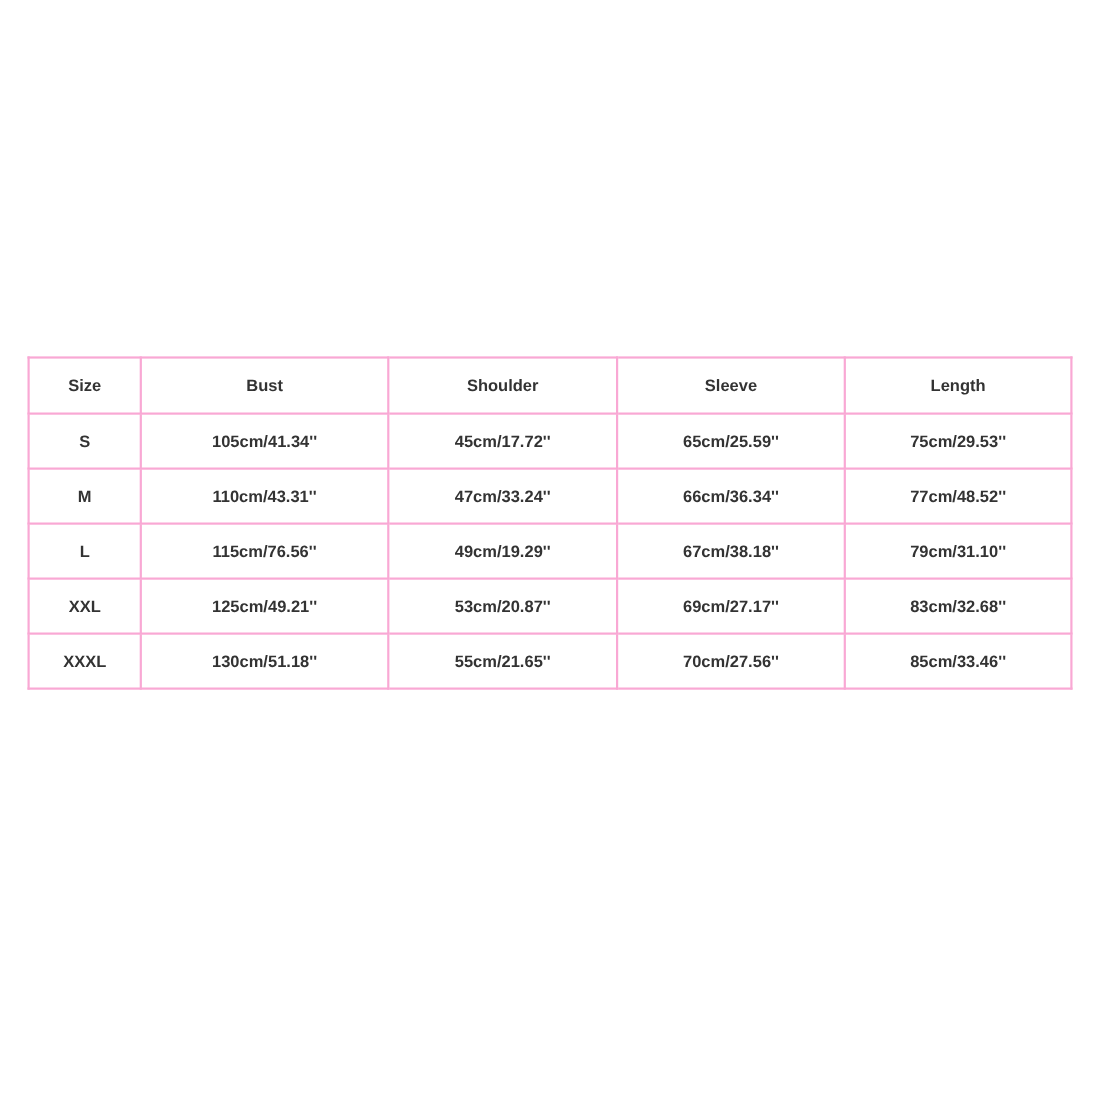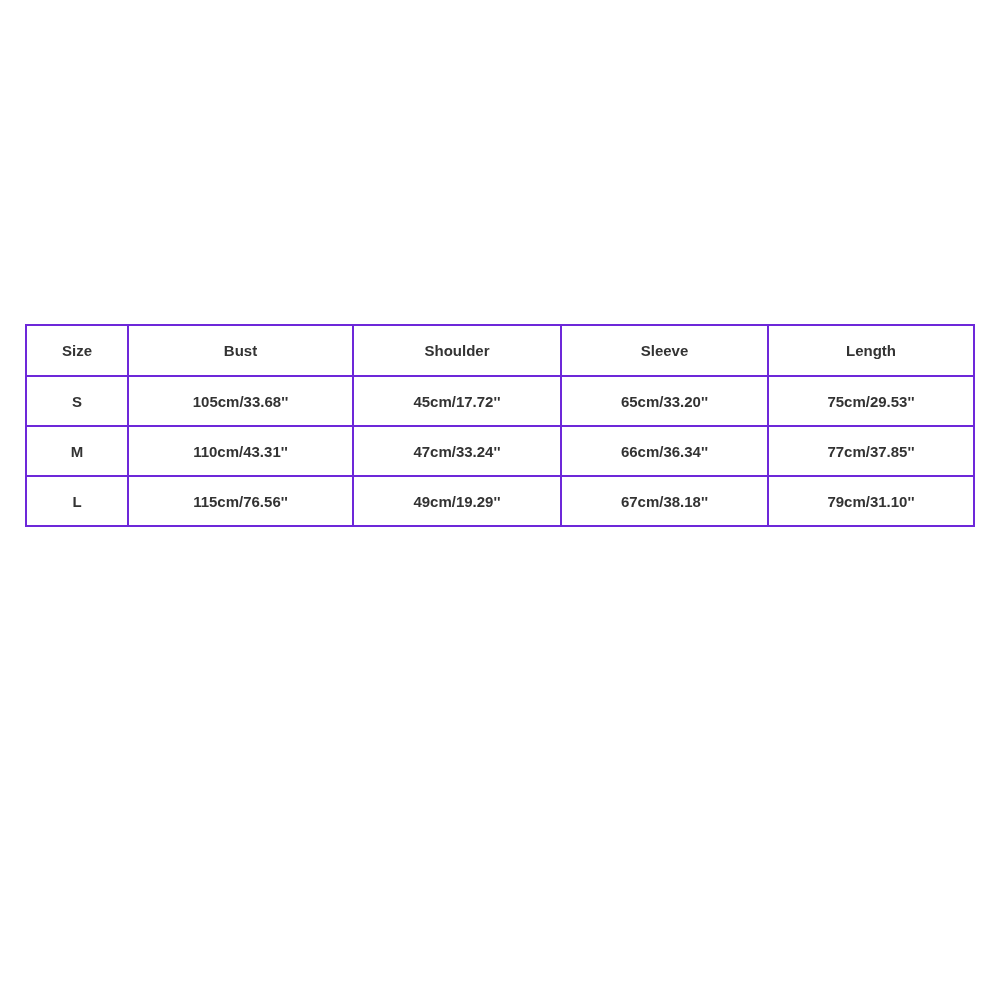--- a/index.html
+++ b/index.html
@@ -22,21 +22,21 @@
     width: 948px;
   }
   table.size-table {
     border-collapse: collapse;
     table-layout: fixed;
     width: 948px;
     background: #ffffff;
   }
   table.size-table th,
   table.size-table td {
-    border: 2px solid #6d28d9;
+    border: 2px solid #f9a8d4;
     text-align: center;
     vertical-align: middle;
     font-weight: bold;
     font-size: 15px;
     color: #333333;
     padding: 0;
     overflow: hidden;
     white-space: nowrap;
   }
   table.size-table th { height: 49px; }
@@ -65,35 +65,49 @@
           <th>Size</th>
           <th>Bust</th>
           <th>Shoulder</th>
           <th>Sleeve</th>
           <th>Length</th>
         </tr>
       </thead>
       <tbody>
         <tr>
           <td>S</td>
-          <td>105cm/33.68''</td>
+          <td>105cm/41.34''</td>
           <td>45cm/17.72''</td>
-          <td>65cm/33.20''</td>
+          <td>65cm/25.59''</td>
           <td>75cm/29.53''</td>
         </tr>
         <tr>
           <td>M</td>
           <td>110cm/43.31''</td>
           <td>47cm/33.24''</td>
           <td>66cm/36.34''</td>
-          <td>77cm/37.85''</td>
+          <td>77cm/48.52''</td>
         </tr>
         <tr>
           <td>L</td>
           <td>115cm/76.56''</td>
           <td>49cm/19.29''</td>
           <td>67cm/38.18''</td>
           <td>79cm/31.10''</td>
         </tr>
+        <tr>
+          <td>XXL</td>
+          <td>125cm/49.21''</td>
+          <td>53cm/20.87''</td>
+          <td>69cm/27.17''</td>
+          <td>83cm/32.68''</td>
+        </tr>
+        <tr>
+          <td>XXXL</td>
+          <td>130cm/51.18''</td>
+          <td>55cm/21.65''</td>
+          <td>70cm/27.56''</td>
+          <td>85cm/33.46''</td>
+        </tr>
       </tbody>
     </table>
   </div>
 </div>
 
 </body></html>

